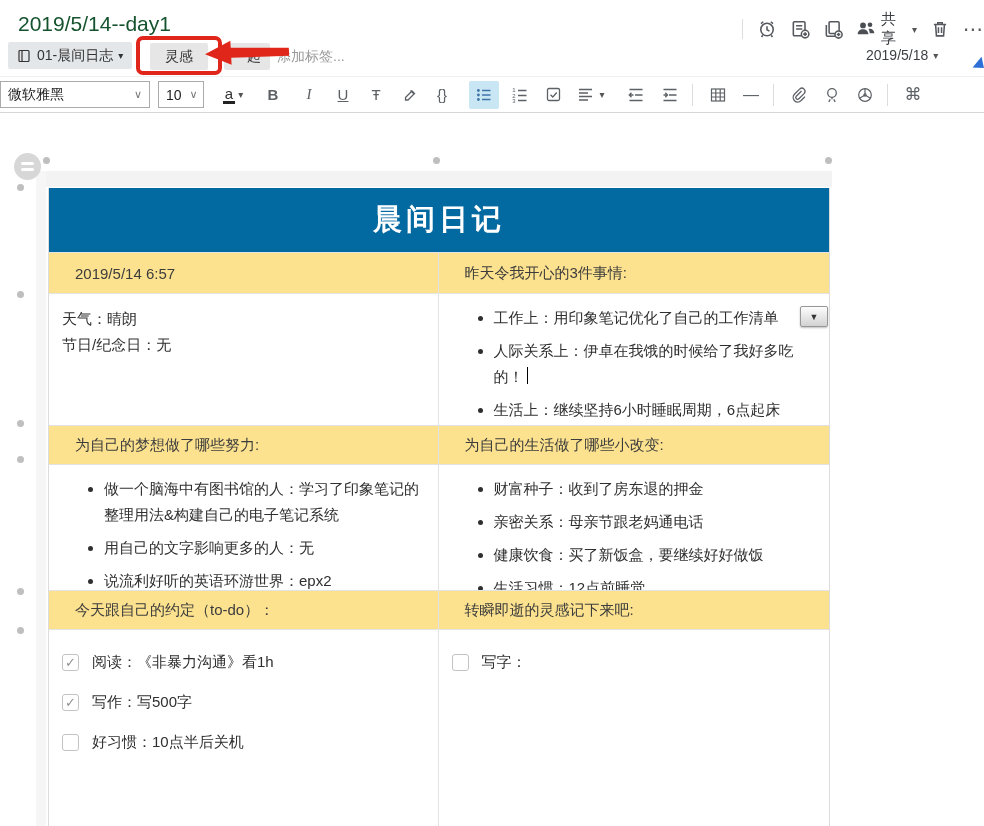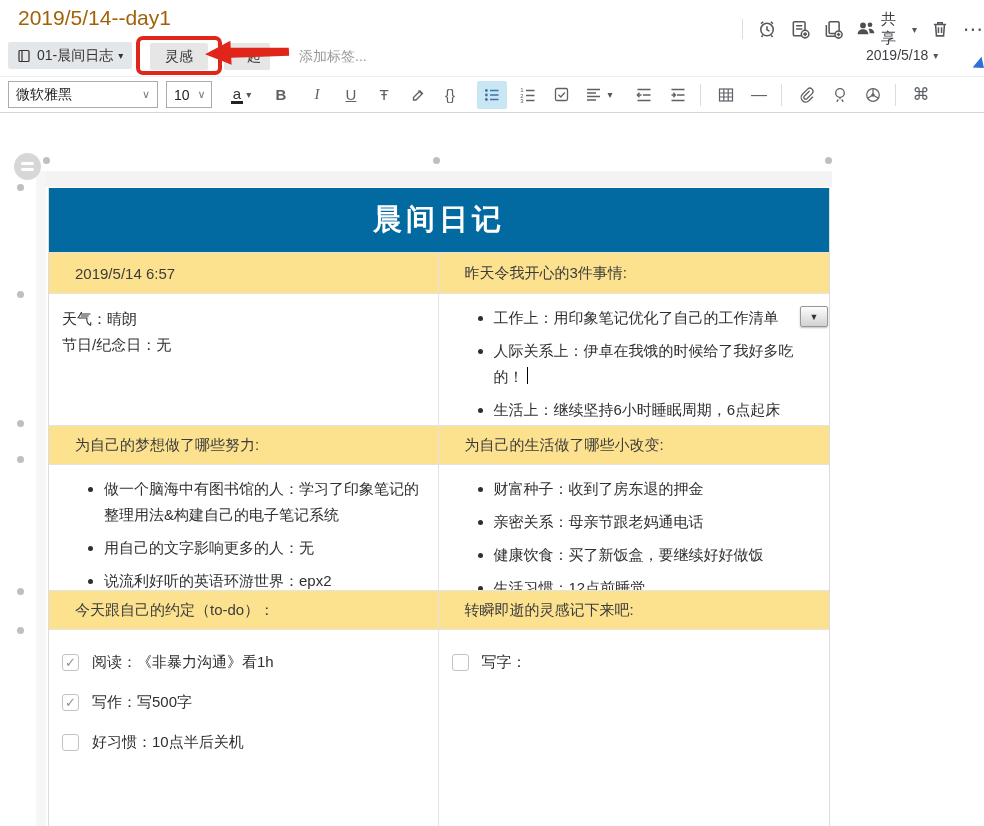--- a/index.html
+++ b/index.html
@@ -2,45 +2,45 @@
 <html><head>
 <meta charset="utf-8">
 <style>
   * { margin:0; padding:0; box-sizing:border-box; }
   html,body { background:#fff; }
   body { font-family:"Liberation Sans","DejaVu Sans",sans-serif; color:#333; }
   #app { position:relative; width:984px; height:826px; overflow:hidden; background:#fff; }
   .abs { position:absolute; }
 
   
-  .note-title { left:18px; top:6px; font-size:21px; color:#a16207; }
+  .note-title { left:18px; top:12px; font-size:21px; color:#14532d; }
   .topbar-right { left:742px; top:10px; display:flex; align-items:center; }
   .tb-divider { width:1px; height:20px; background:#ddd; margin-right:14px; }
   .tb-icon { width:22px; height:22px; display:flex; align-items:center; justify-content:center; margin-right:13px; color:#55595e; }
   .tb-icon svg { display:block; }
   .share-group { display:flex; align-items:center; margin-right:13px; color:#3c3f43; font-size:15px; }
   .share-group .tb-icon { margin-right:5px; }
   .caret { font-size:10px; color:#555; margin-left:5px; }
   .more-glyph { font-size:20px; color:#55595e; letter-spacing:1px; }
 
   
   .pill { display:flex; align-items:center; height:27px; background:#e4e7ea; border-radius:2px; padding:0 9px; font-size:14px; color:#333; }
   .notebook-pill { left:8px; top:42px; }
   .notebook-pill .nb-icon { margin-right:6px; display:flex; }
   .notebook-pill .caret { color:#333; }
   .tag1-pill { left:150px; top:43px; background:#e6e6e6; width:58px; justify-content:center; }
   .tag2-pill { left:224px; top:43px; background:#e6e6e6; width:46px; justify-content:center; }
-  .add-tag { left:299px; top:48px; font-size:14px; color:#9a9a9a; }
+  .add-tag { left:277px; top:48px; font-size:14px; color:#9a9a9a; }
   .red-box { left:136px; top:36px; width:86px; height:39px; border:4px solid #e0261a; border-radius:7px; z-index:5; }
   .red-arrow { left:205px; top:38px; z-index:6; }
   .date-group { left:866px; top:47px; display:flex; align-items:center; font-size:14px; color:#3c3f43; }
   .blue-edge { left:976px; top:58px; width:0; height:0; border-left:9px solid #2f6fd6; border-top:7px solid transparent; border-bottom:7px solid transparent; transform:rotate(40deg); }
 
   
-  .toolbar { left:0; top:76px; width:984px; height:37px; border-top:1px solid #efefef; border-bottom:1px solid #d6d6d6; display:flex; align-items:center; padding-left:8px; }
+  .toolbar { left:0; top:76px; width:984px; height:37px; border-top:1px solid #efefef; border-bottom:1px solid #d6d6d6; display:flex; align-items:center; }
   .sel { height:27px; border:1px solid #ababab; background:#fff; display:flex; align-items:center; justify-content:space-between; padding:0 7px; font-size:14px; color:#222; }
   .sel .chev { color:#777; font-size:11px; margin-left:8px; }
   .sel-font { width:150px; }
   .sel-size { width:46px; margin-left:8px; }
   .tbtn { width:30px; height:28px; display:flex; align-items:center; justify-content:center; color:#5c6166; font-size:15px; margin-left:3px; border-radius:2px; position:relative; }
   .tbtn.active { background:#c9e6f5; }
   .tbtn svg { display:block; }
   .bold-g { font-weight:bold; }
   .italic-g { font-style:italic; font-family:"Liberation Serif","DejaVu Serif",serif; }
   .under-g { text-decoration:underline; }

